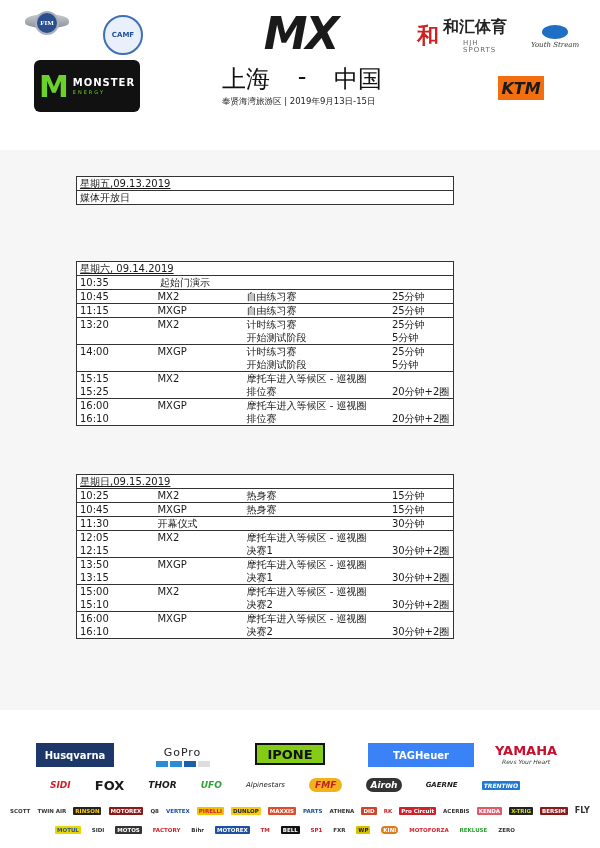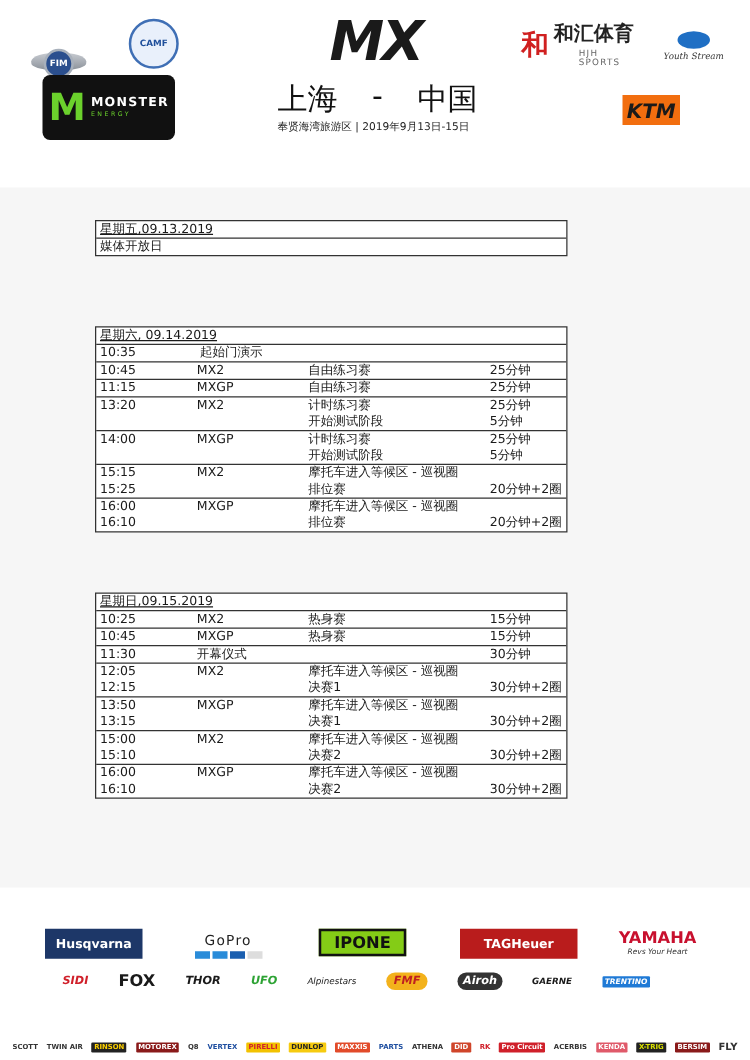--- a/index.html
+++ b/index.html
@@ -2,21 +2,21 @@
 <html><head>
 <meta charset="utf-8">
 <style>
   * { box-sizing: border-box; margin: 0; padding: 0; }
   html, body { width: 600px; height: 848px; background: #ffffff; overflow: hidden; }
   body { position: relative; font-family: "DejaVu Sans", "Liberation Sans", sans-serif; color: #1a1a1a; }
   .page-bg { position: absolute; left: 0; top: 150px; width: 600px; height: 560px; background: #f6f6f6; }
 
   
   .logo { position: absolute; display: flex; align-items: center; justify-content: center; }
-  .fim { left: 22px; top: 34px; width: 50px; height: 34px; }
+  .fim { left: 22px; top: 6px; width: 50px; height: 34px; font-family: Liberation Serif, serif; }
   .fim .wing { position: absolute; top: 8px; width: 44px; height: 14px; background: linear-gradient(#c8ccd2, #8d939b); border-radius: 50% 50% 40% 40%; }
   .fim .disc { position: relative; width: 24px; height: 24px; border-radius: 50%; background: #2b4f8e; border: 2px solid #a8b0bb; color: #fff; font-size: 7px; font-weight: bold; display: flex; align-items: center; justify-content: center; }
   .camf { left: 103px; top: 15px; width: 40px; height: 40px; border-radius: 50%; border: 2px solid #3f6fb5; background: #e9f0fb; color: #1f4f9b; font-size: 7px; font-weight: bold; }
   .mxgp { left: 218px; top: 10px; width: 165px; height: 46px; font-family: "DejaVu Sans", sans-serif; font-style: italic; font-weight: bold; font-size: 44px; letter-spacing: -2px; }
   .mxgp .mx { color: #1a1a1a; }
   .mxgp .gp { color: #e0201b; }
   .hh { left: 417px; top: 22px; width: 92px; height: 28px; }
   .hh .mark { color: #d02020; font-size: 22px; font-weight: bold; margin-right: 4px; }
   .hh .txt { display: flex; flex-direction: column; line-height: 1; }
   .hh .cn { font-size: 16px; font-weight: bold; color: #222; }
@@ -49,25 +49,25 @@
 
   
   .sp { position: absolute; display: flex; align-items: center; justify-content: center; font-weight: bold; white-space: nowrap; }
   .husq { left: 36px; top: 743px; width: 78px; height: 24px; background: #1d3768; color: #fff; font-size: 10px; }
   .gopro { left: 150px; top: 744px; width: 65px; height: 24px; flex-direction: column; color: #222; font-size: 11px; font-weight: normal; letter-spacing: 1px; }
   .gopro .bars { display: flex; gap: 2px; margin-top: 2px; }
   .gopro .bars span { width: 12px; height: 6px; background: #2a8cd9; }
   .gopro .bars span:nth-child(3) { background: #1b5fb0; }
   .gopro .bars span:nth-child(4) { background: #ddd; }
   .ipone { left: 255px; top: 743px; width: 70px; height: 22px; border: 2px solid #111; color: #111; font-size: 13px; background: #84cc16; }
-  .tag { left: 368px; top: 743px; width: 94px; height: 24px; background: #b91c1c; color: #fff; font-size: 10px; }
+  .tag { left: 368px; top: 743px; width: 106px; height: 24px; background: #3b82f6; color: #fff; font-size: 10px; }
   .yamaha { left: 488px; top: 740px; width: 76px; height: 28px; color: #c8102e; font-size: 13px; flex-direction: column; }
   .yamaha .sl { font-size: 6px; color: #333; font-style: italic; font-weight: normal; }
   .row2 { position: absolute; left: 50px; top: 773px; width: 470px; height: 24px; display: flex; justify-content: space-between; align-items: center; font-size: 9px; font-weight: bold; font-style: italic; }
-  .row3, .row4 { position: absolute; display: flex; align-items: center; font-size: 5.5px; font-weight: bold; color: #333; margin-top: 27px; }
+  .row3, .row4 { position: absolute; display: flex; align-items: center; font-size: 5.5px; font-weight: bold; color: #333; }
   .row3 { left: 10px; top: 806px; width: 580px; justify-content: space-between; }
   .row4 { left: 55px; top: 826px; width: 460px; justify-content: space-between; }
   .chip { padding: 1px 2px; border-radius: 1px; }
 </style>
 </head>
 <body>
 
 <div class="page-bg"></div>
 
 <div class="logo fim">

